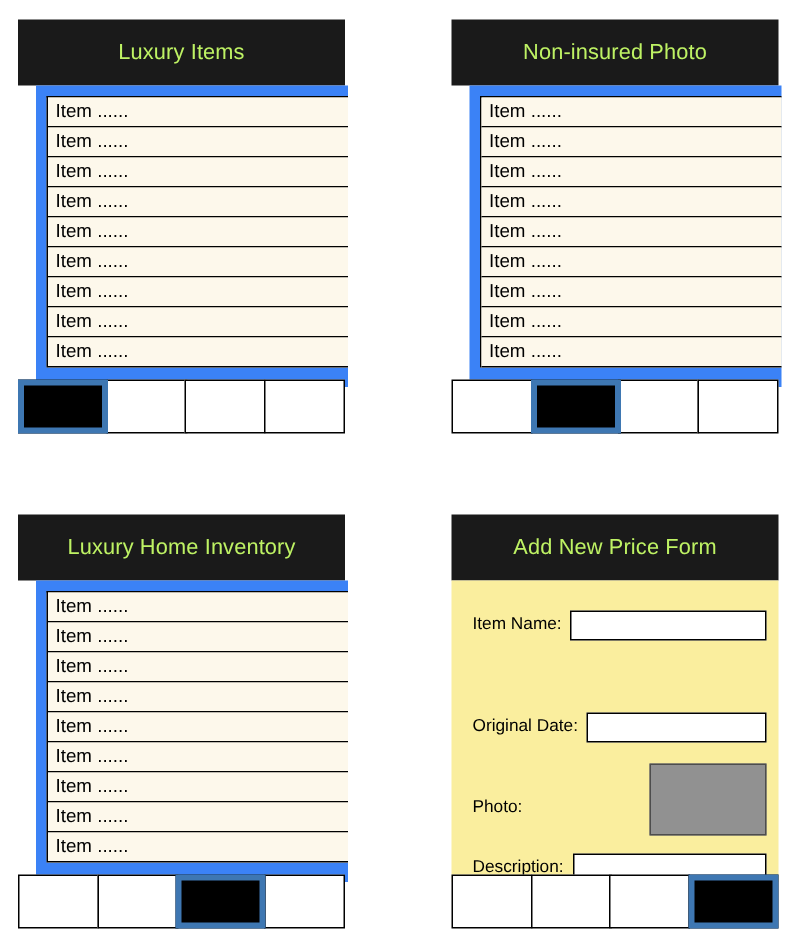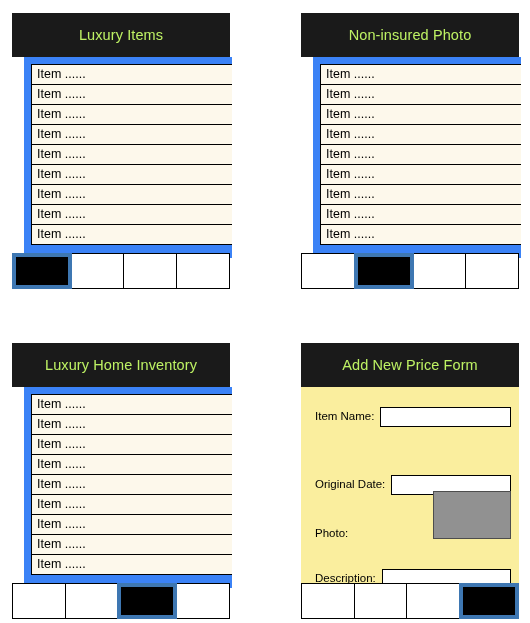--- a/index.html
+++ b/index.html
@@ -106,21 +106,21 @@
     position: absolute;
     left: 0;
     width: 218px;
     height: 32px;
     display: flex;
     align-items: center;
   }
   .form-row.r0 { top: 14px; }
   .form-row.r1 { top: 48px; }
   .form-row.r2 { top: 82px; }
-  .form-row.r3 { top: 100px; height: 52px; align-items: flex-end; }
+  .form-row.r3 { top: 120px; height: 52px; align-items: center; }
   .form-row.r4 { top: 176px; align-items: center; }
 
   .form-label {
     font-size: 11.5px;
     color: #000000;
     padding-left: 14px;
     white-space: nowrap;
     line-height: 1;
   }
   .form-row.r3 .form-label { padding-top: 12px; }

